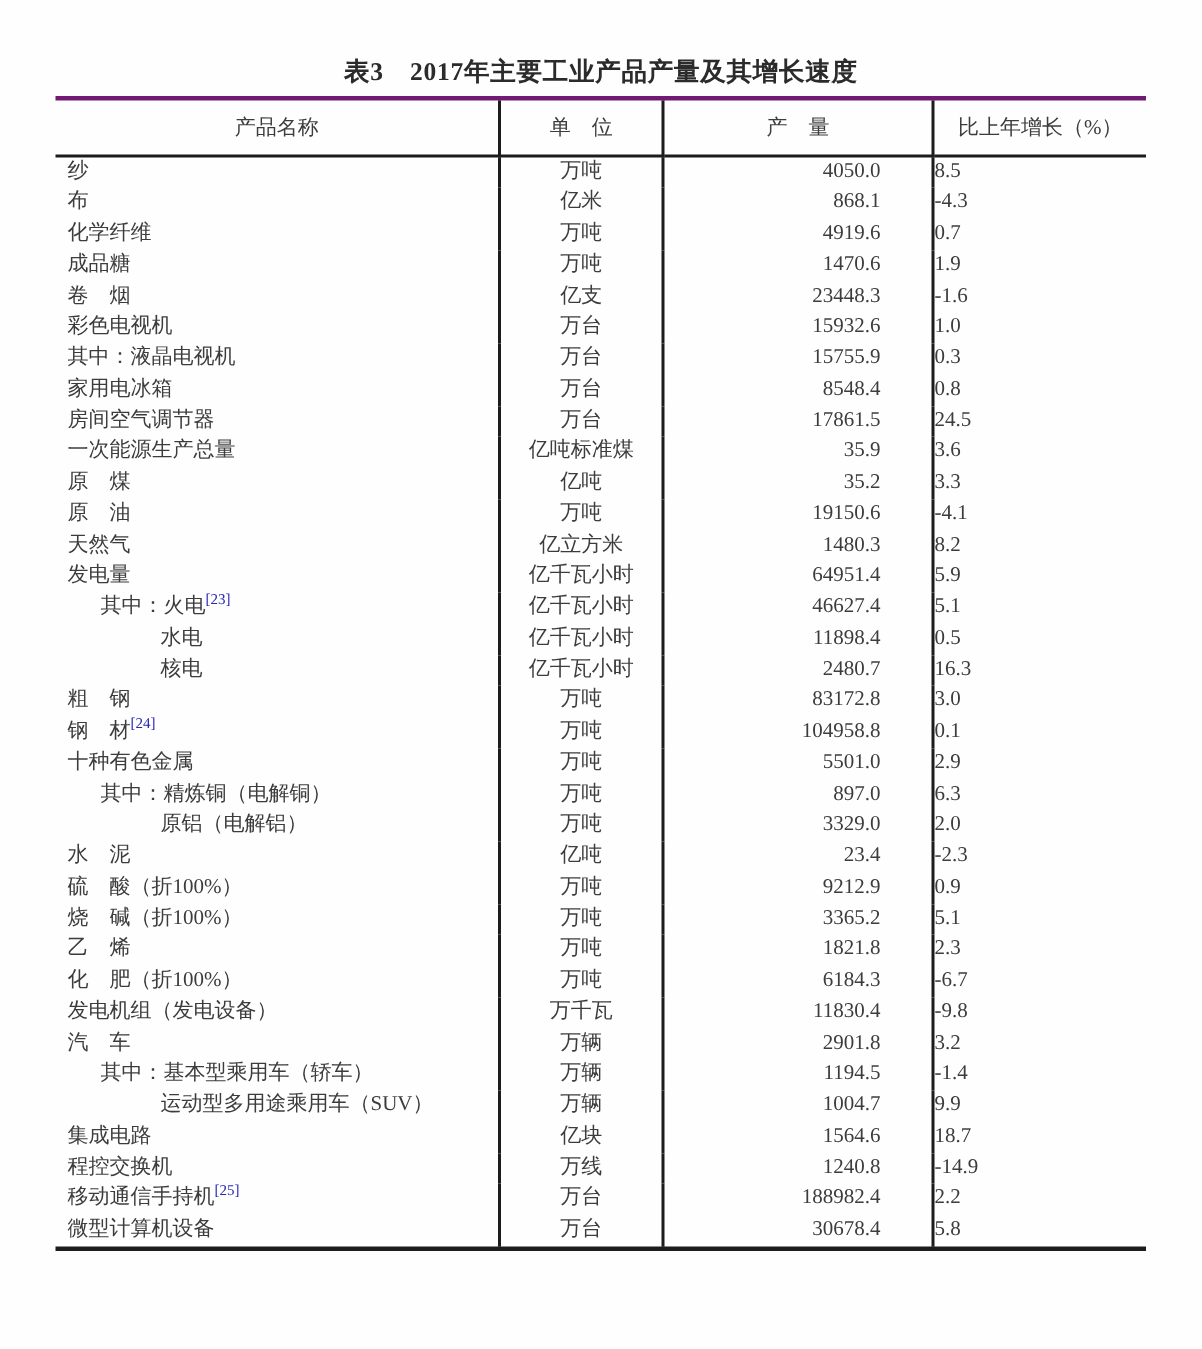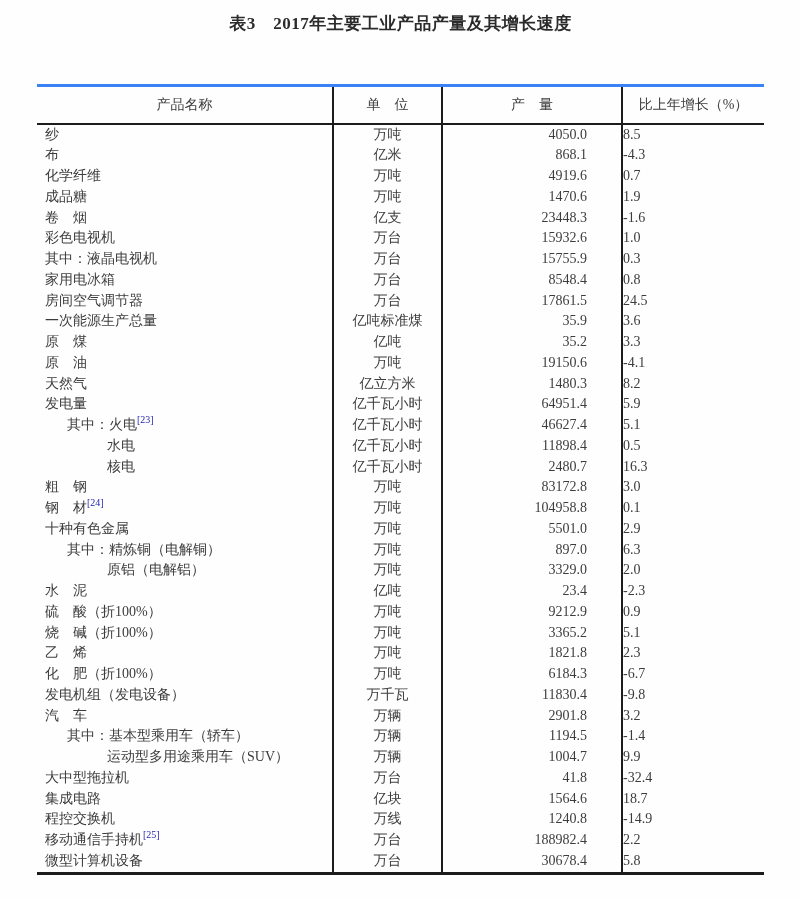--- a/index.html
+++ b/index.html
@@ -8,37 +8,37 @@
     position: relative;
     width: 801px;
     height: 899px;
     background: #fefefe;
     font-family: "Liberation Serif", "DejaVu Serif", serif;
     color: #3c3c3c;
     overflow: hidden;
   }
   .doc-title {
     position: absolute;
-    top: 12px;
+    top: 36px;
     left: 0;
     width: 100%;
     text-align: center;
     font-size: 17px;
     font-weight: bold;
     color: #2b2b2b;
     letter-spacing: 0.5px;
   }
   table.stat-table {
     position: absolute;
-    top: 84px;
+    top: 64px;
     left: 37px;
     width: 727px;
     border-collapse: collapse;
     table-layout: fixed;
-    border-top: 3px solid #3b82f6;
+    border-top: 3px solid #701a75;
     border-bottom: 3px solid #1c1c1c;
     font-size: 14px;
   }
   .stat-table col.c1 { width: 296px; }
   .stat-table col.c2 { width: 109px; }
   .stat-table col.c3 { width: 180px; }
   .stat-table col.c4 { width: 142px; }
   .stat-table thead th {
     height: 38px;
     font-weight: normal;
@@ -271,26 +271,20 @@
           <td class="c-output sep">1194.5</td>
           <td class="c-growth">-1.4</td>
         </tr>
         <tr>
           <td class="c-name ind2 sep">运动型多用途乘用车（SUV）</td>
           <td class="c-unit sep">万辆</td>
           <td class="c-output sep">1004.7</td>
           <td class="c-growth">9.9</td>
         </tr>
         <tr>
-          <td class="c-name ind0 sep">大中型拖拉机</td>
-          <td class="c-unit sep">万台</td>
-          <td class="c-output sep">41.8</td>
-          <td class="c-growth">-32.4</td>
-        </tr>
-        <tr>
           <td class="c-name ind0 sep">集成电路</td>
           <td class="c-unit sep">亿块</td>
           <td class="c-output sep">1564.6</td>
           <td class="c-growth">18.7</td>
         </tr>
         <tr>
           <td class="c-name ind0 sep">程控交换机</td>
           <td class="c-unit sep">万线</td>
           <td class="c-output sep">1240.8</td>
           <td class="c-growth">-14.9</td>

